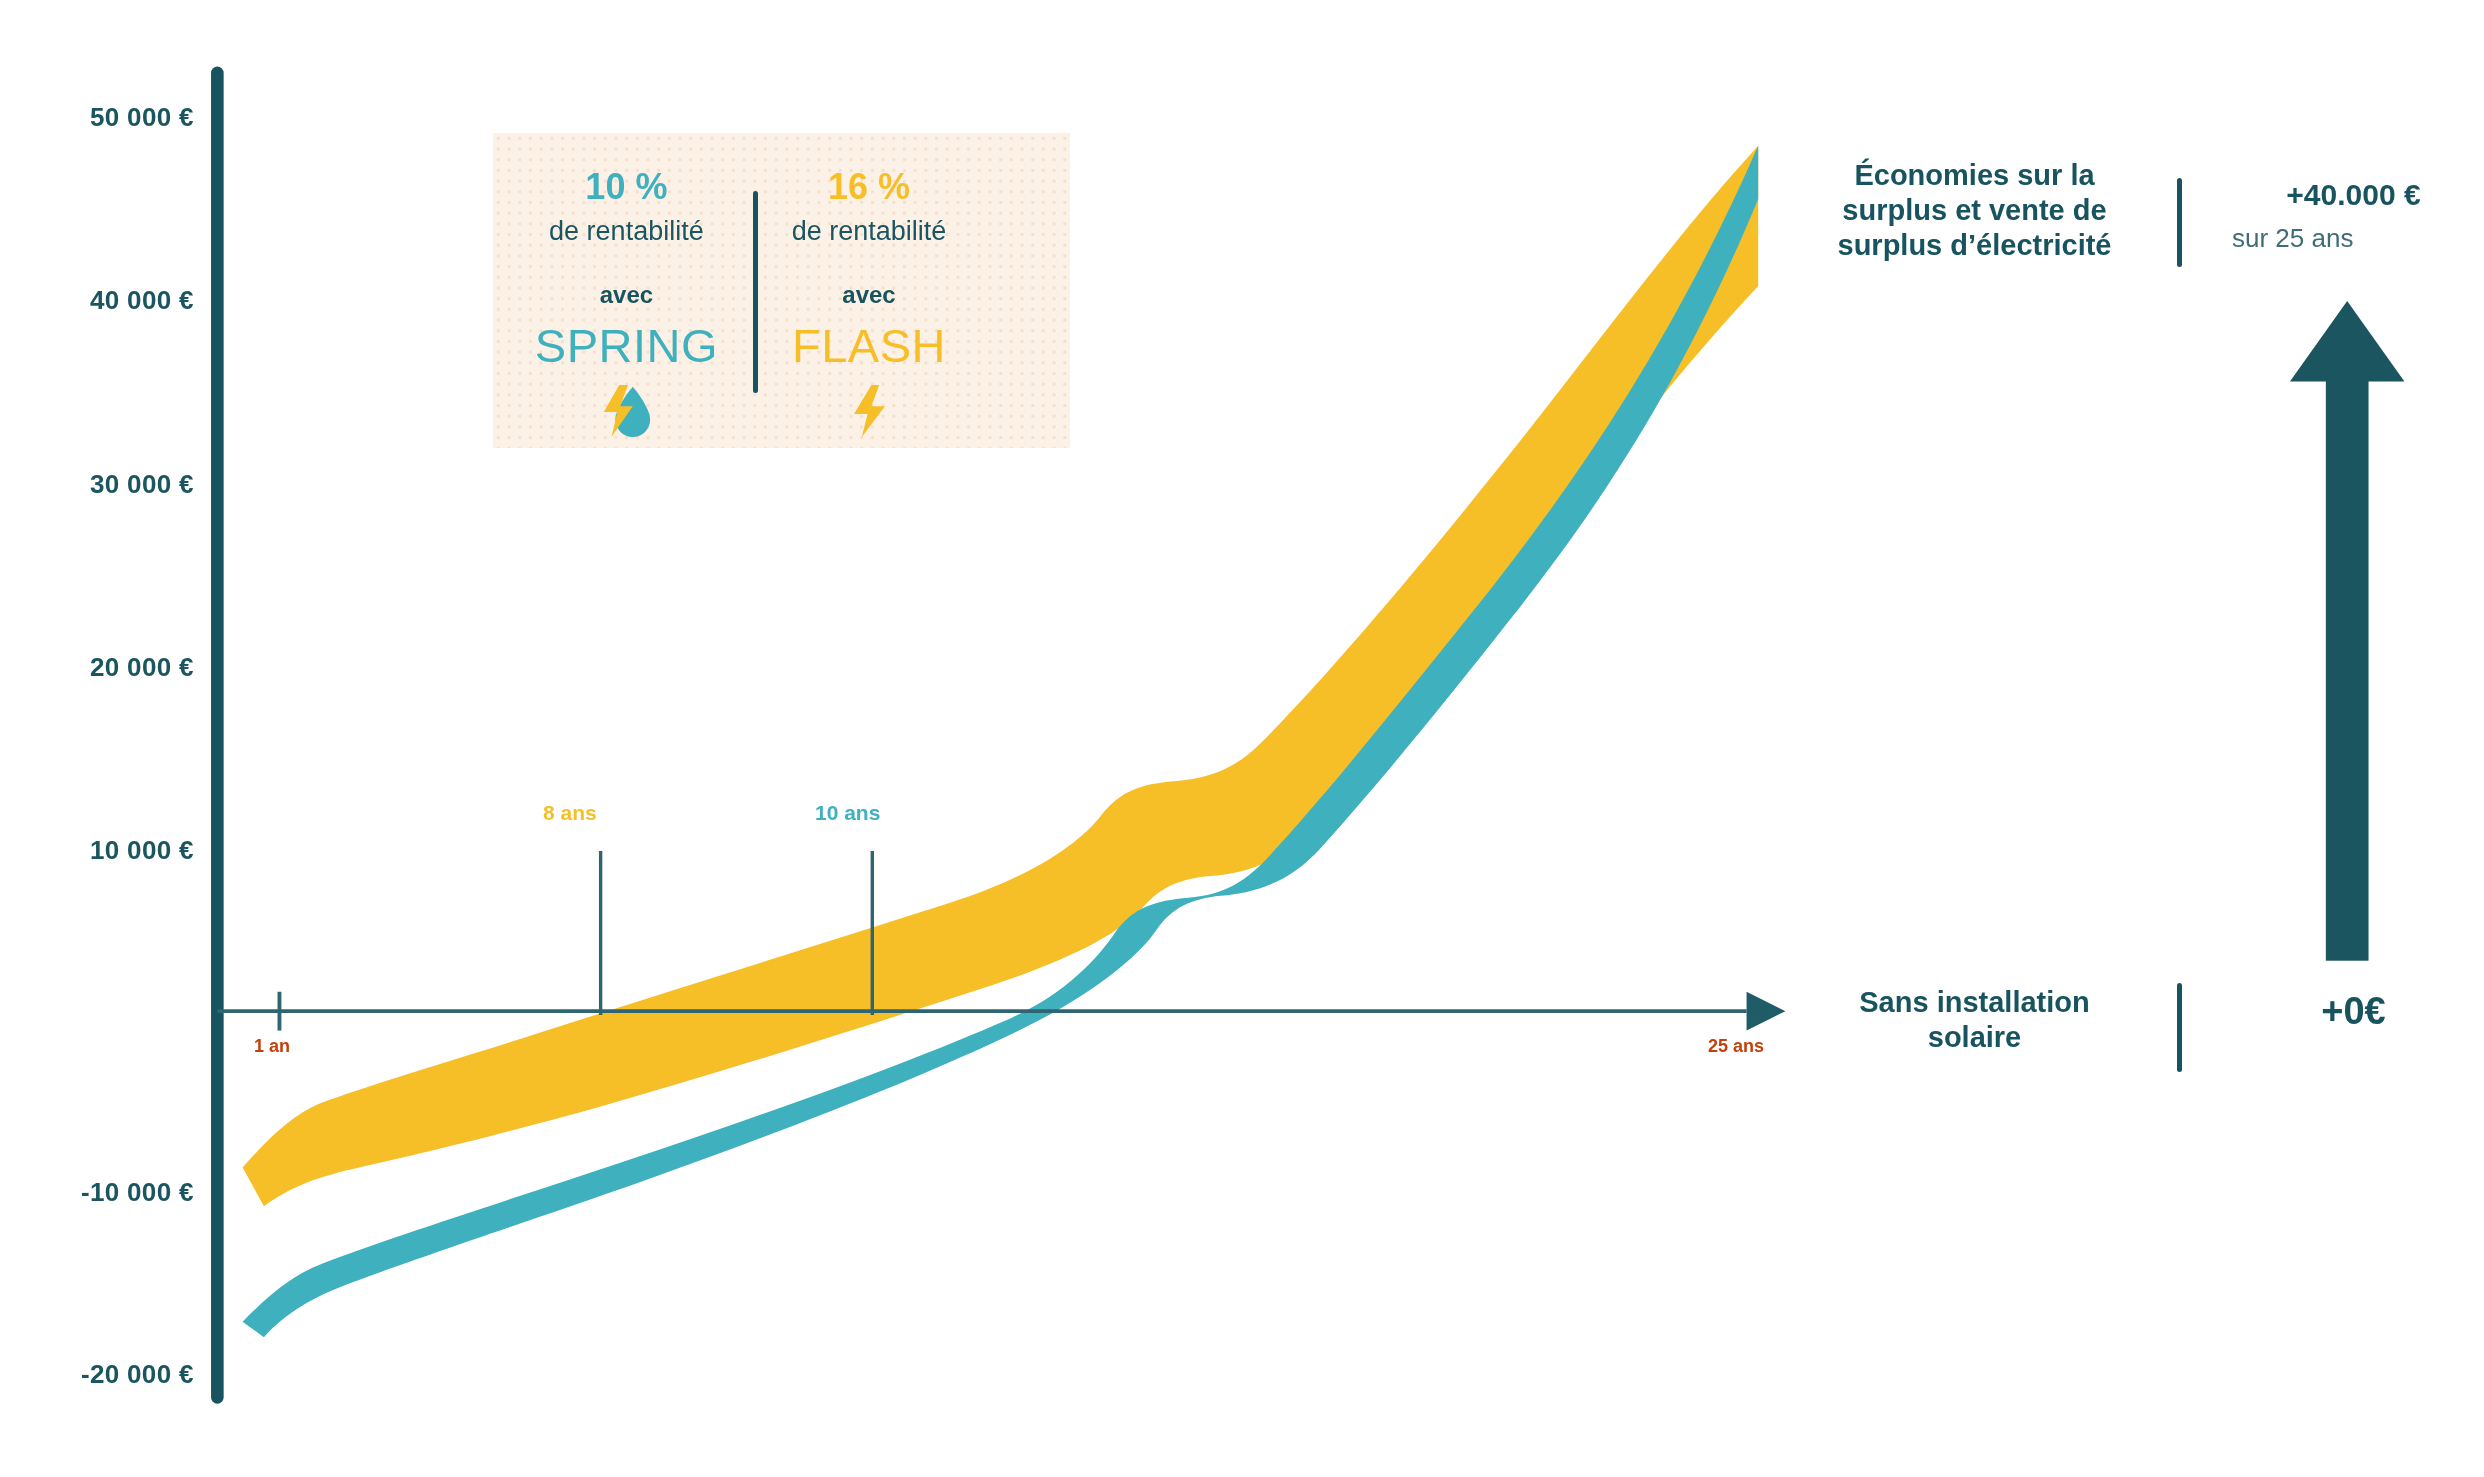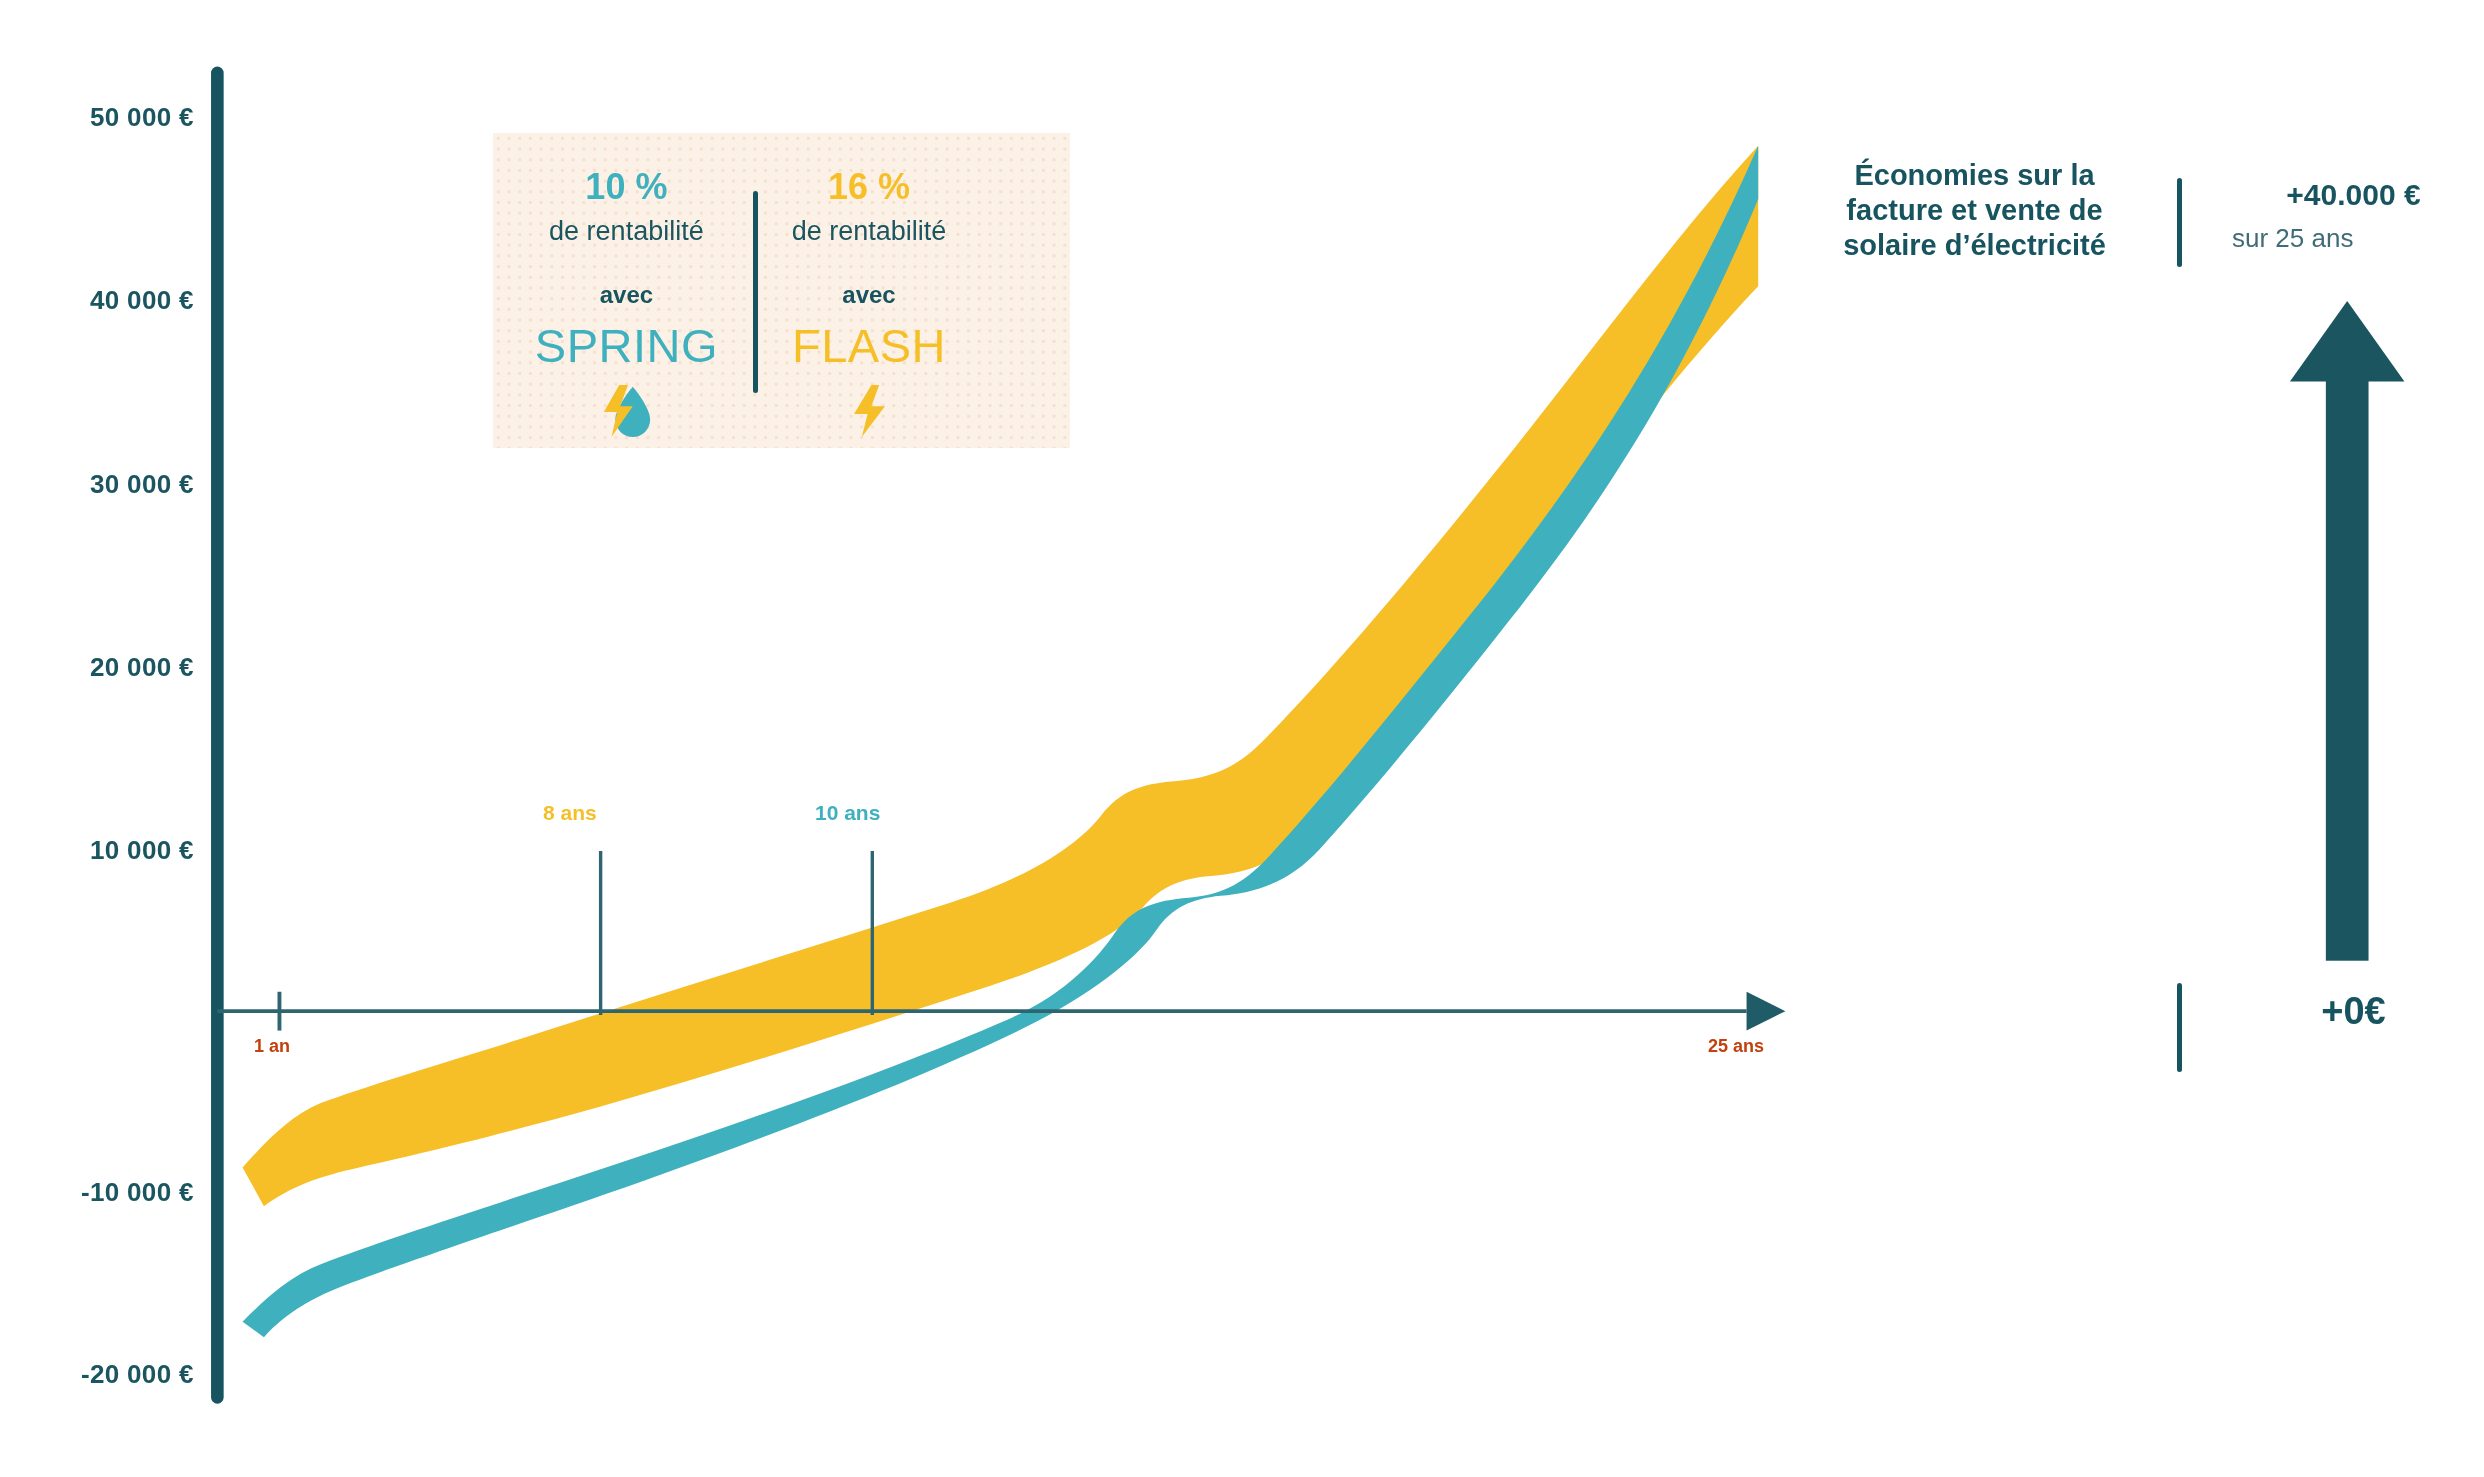--- a/index.html
+++ b/index.html
@@ -221,22 +221,23 @@
         <svg width="43" height="56" viewBox="0 0 44 58">
           <path d="M24 2 L6 32 L20 32 L14 56 L38 24 L24 24 L32 2 Z" fill="#F6BF28"></path>
         </svg>
       </div>
     </div>
   </div>
 
   <div class="roi-year" id="roi-year-8">8 ans</div>
   <div class="roi-year" id="roi-year-10">10 ans</div>
 
-  <div class="side-label" id="side-top-label">Économies sur la facture et vente de solaire d’électricité</div>
+  <div class="side-label" id="side-top-label">Économies sur la surplus et vente de surplus d’électricité</div>
   <div class="side-sep" id="side-sep-top"></div>
   <div id="side-top-value">+40.000 €</div>
   <div id="side-top-sub">sur 25 ans</div>
 
+  <div class="side-label" id="side-bottom-label">Sans installation solaire</div>
   <div class="side-sep" id="side-sep-bottom"></div>
   <div id="side-bottom-value">+0€</div>
 
 </div>
 
 
 </body></html>

